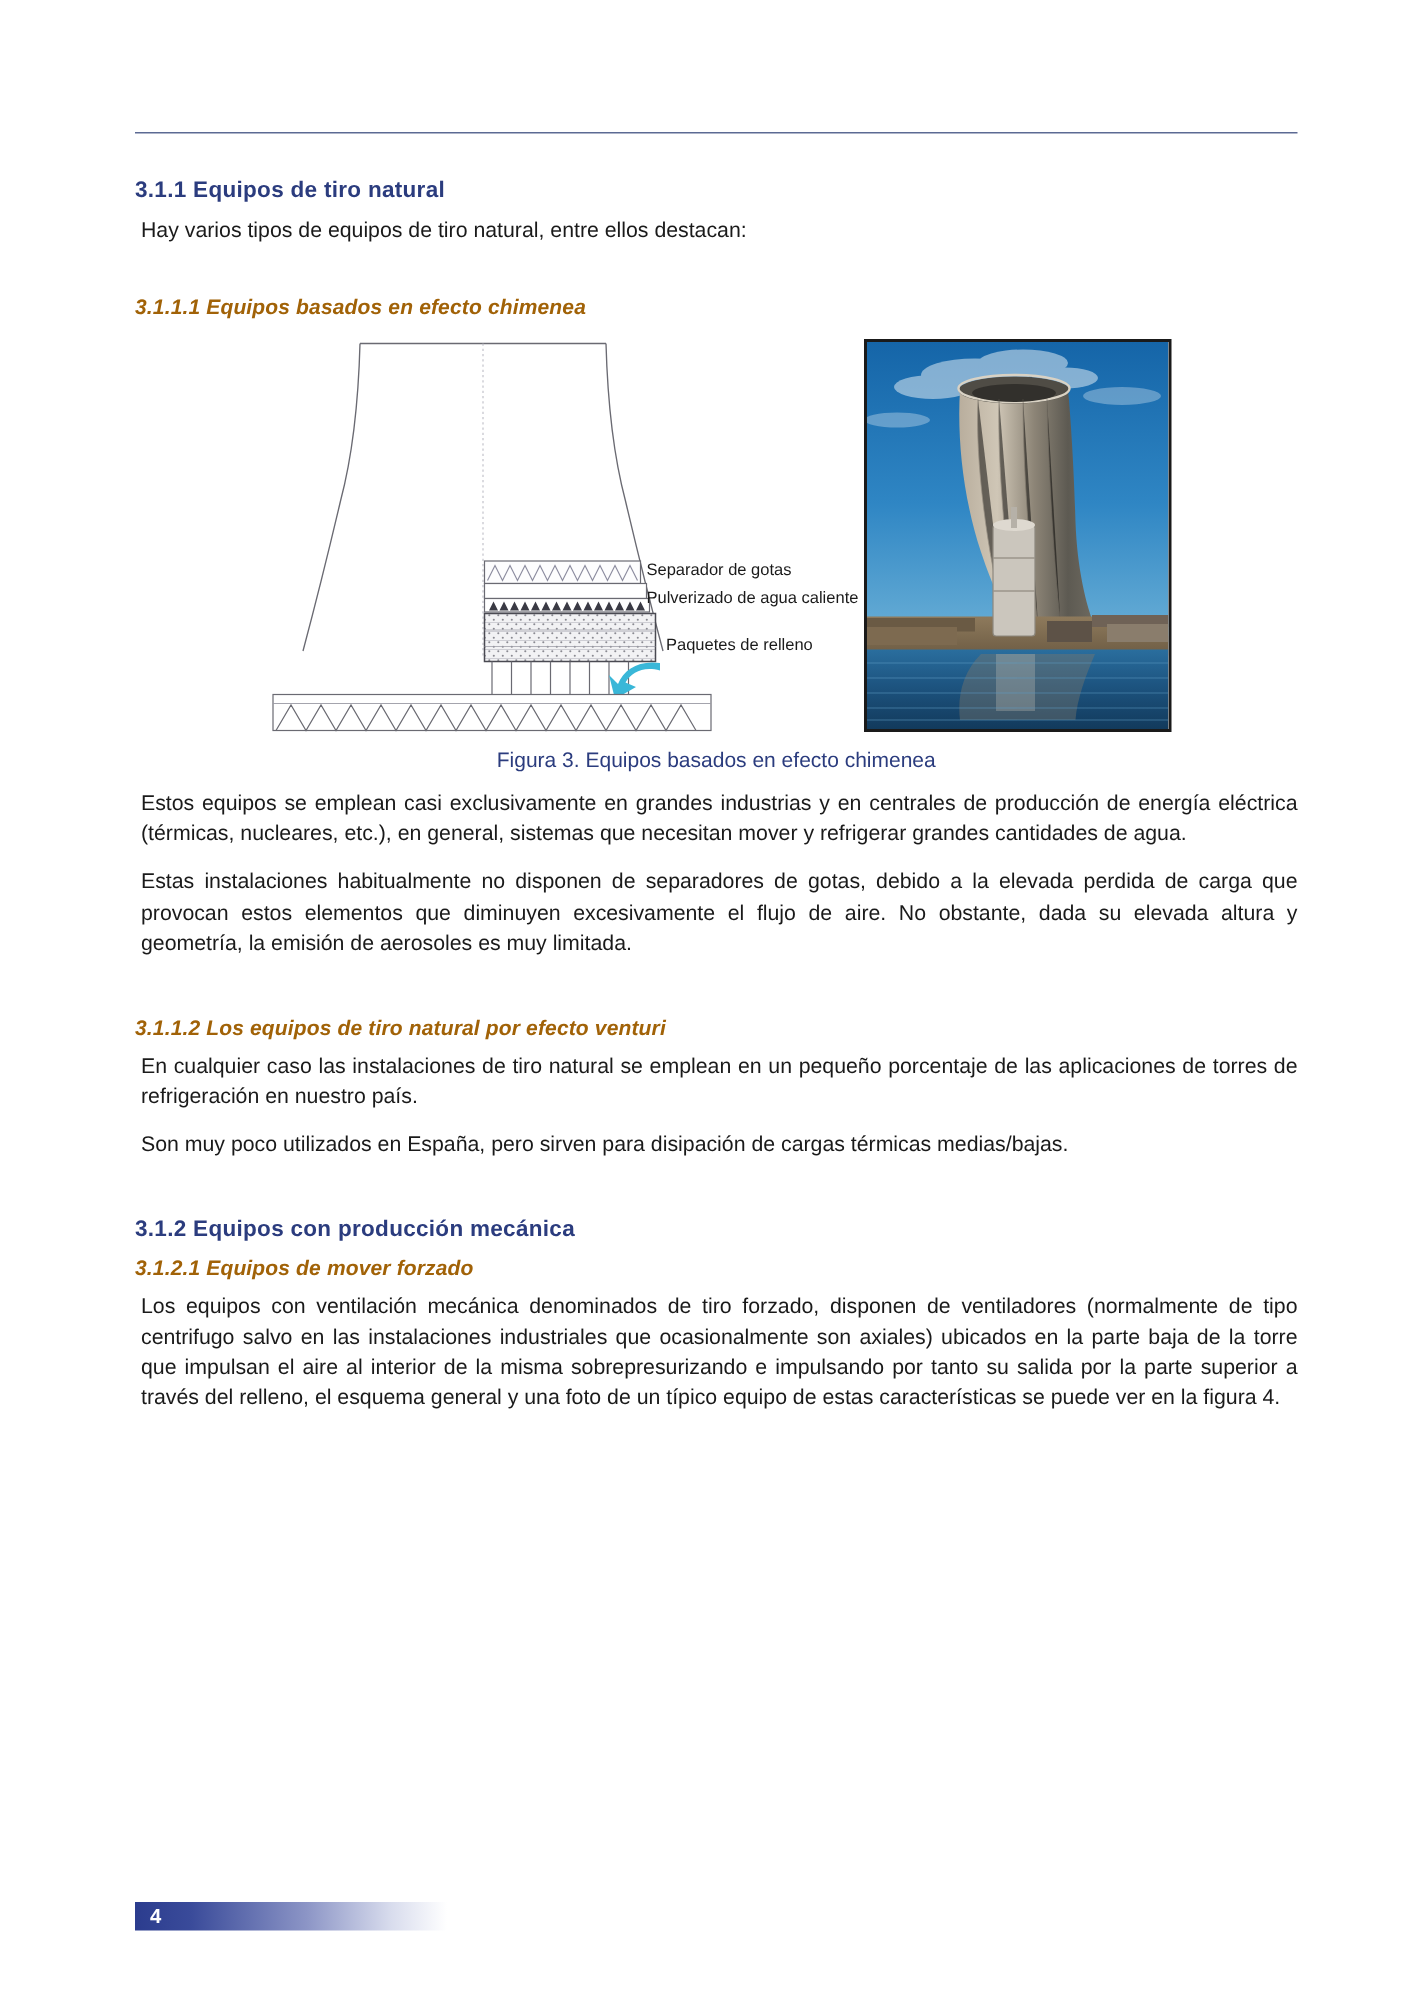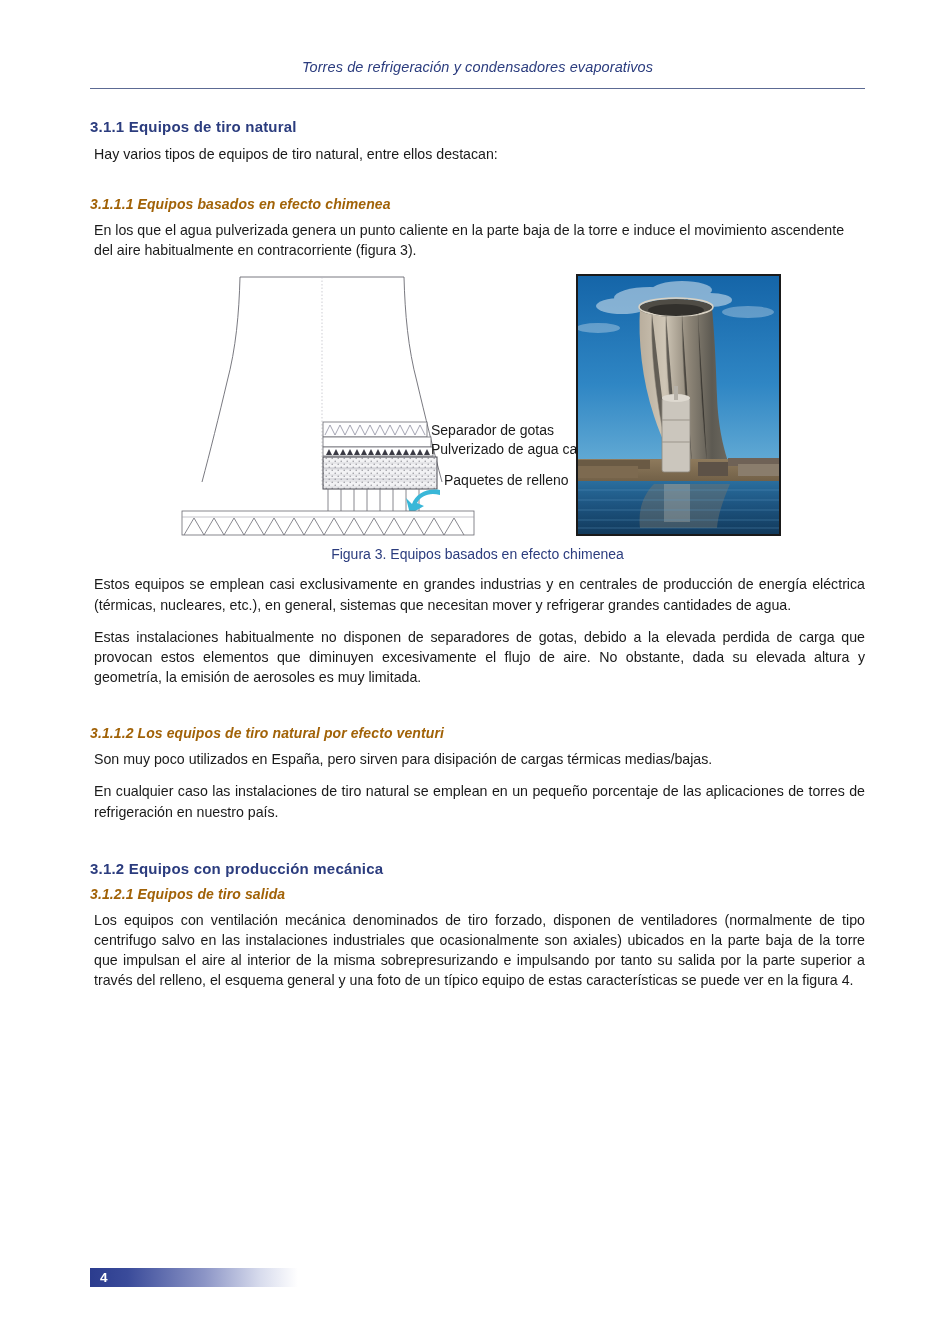--- a/index.html
+++ b/index.html
@@ -113,21 +113,21 @@
     top: 0;
     width: 205px;
     height: 262px;
     border: 2px solid #1a1a1a;
     box-sizing: border-box;
     overflow: hidden;
   }
 
   .lbl {
     position: absolute;
-    font-size: 14px;
+    font-size: 11px;
     font-family: "Liberation Sans", "DejaVu Sans", sans-serif;
     color: #1a1a1a;
     white-space: nowrap;
   }
 
   
   .footer-bar {
     position: absolute;
     left: 90px;
     top: 1268px;
@@ -143,34 +143,30 @@
     font-weight: bold;
     color: #ffffff;
     line-height: 17px;
   }
 </style>
 </head>
 <body>
 
 <div class="page">
 
-  <div class="doc-header">
-    <span class="title">Torres de refrigeración y condensadores evaporativos</span>
-  </div>
   <div class="header-rule"></div>
 
   <div class="content">
 
     <h2 class="h-blue">3.1.1 Equipos de tiro natural</h2>
     <p class="body">Hay varios tipos de equipos de tiro natural,  entre ellos destacan:</p>
 
     <div class="gap-md"></div>
 
     <h3 class="h-ital">3.1.1.1 Equipos basados en efecto chimenea</h3>
-    <p class="body">En los que el agua pulverizada genera un punto caliente en la parte baja de la torre e induce el movimiento ascendente del aire habitualmente en contracorriente (figura 3).</p>
 
     <div class="figure-block">
 
       <div class="schematic">
         <svg width="360" height="262" viewBox="0 0 360 262" xmlns="http://www.w3.org/2000/svg">
           <defs>
 
             <pattern id="fillpack" width="6" height="6" patternUnits="userSpaceOnUse">
               <rect width="6" height="6" fill="#f2f2f4"></rect>
               <circle cx="1.2" cy="1.2" r="0.7" fill="#8a8a92"></circle>
@@ -344,26 +340,26 @@
 
       <div class="figure-caption">Figura 3. Equipos basados en efecto chimenea</div>
     </div>
 
     <p class="body justify">Estos equipos se emplean casi exclusivamente en grandes industrias y en centrales de producción de energía eléctrica (térmicas, nucleares, etc.), en general, sistemas que necesitan mover y refrigerar grandes cantidades de agua.</p>
     <p class="body justify">Estas instalaciones habitualmente no disponen de separadores de gotas, debido a la elevada perdida de carga que provocan estos elementos que diminuyen excesivamente el flujo de aire. No obstante, dada su elevada altura y geometría, la emisión de aerosoles es muy limitada.</p>
 
     <div class="gap-lg"></div>
 
     <h3 class="h-ital">3.1.1.2 Los equipos de tiro natural por efecto venturi</h3>
+    <p class="body justify">En cualquier caso las instalaciones de tiro natural se emplean en un pequeño porcentaje de las aplicaciones de torres de refrigeración en nuestro país.</p>
     <p class="body">Son muy poco utilizados en España, pero sirven para disipación de cargas térmicas medias/bajas.</p>
-    <p class="body justify">En cualquier caso las instalaciones de tiro natural se emplean en un pequeño porcentaje de las aplicaciones de torres de refrigeración en nuestro país.</p>
 
     <div class="gap-lg"></div>
 
     <h2 class="h-blue">3.1.2 Equipos con producción mecánica</h2>
-    <h3 class="h-ital">3.1.2.1 Equipos de tiro salida</h3>
+    <h3 class="h-ital">3.1.2.1 Equipos de mover forzado</h3>
     <p class="body justify">Los equipos con ventilación mecánica denominados de tiro forzado, disponen de ventiladores (normalmente de tipo centrifugo salvo en las instalaciones industriales que ocasionalmente son axiales) ubicados en la parte baja de la torre que impulsan el aire al interior de la misma sobrepresurizando e impulsando por tanto su salida por la parte superior a través del relleno, el esquema general y una foto de un típico equipo de estas características se puede ver en la figura 4.</p>
   </div>
 
   <div class="footer-bar"></div>
   <div class="footer-page-number">4</div>
 
 </div>
 
 </body></html>

